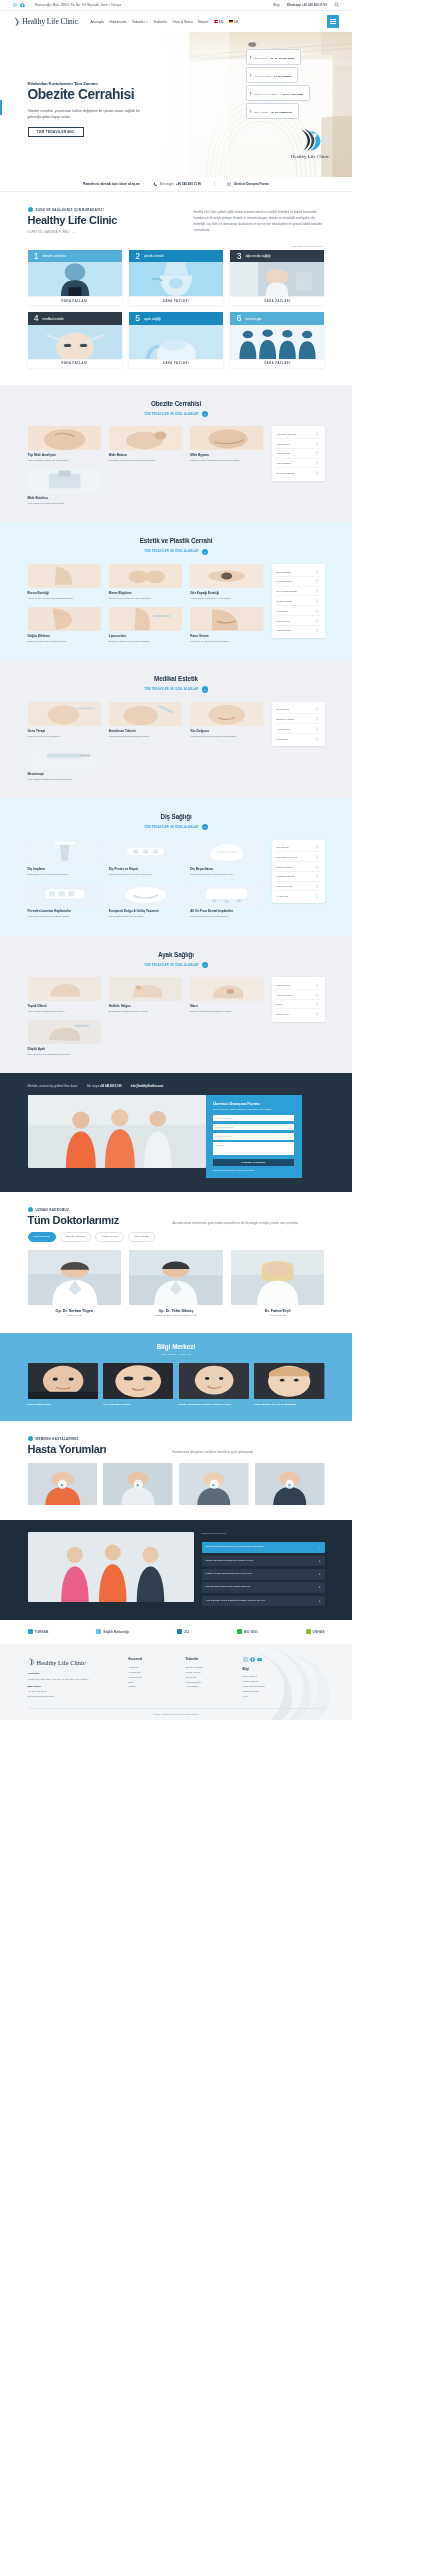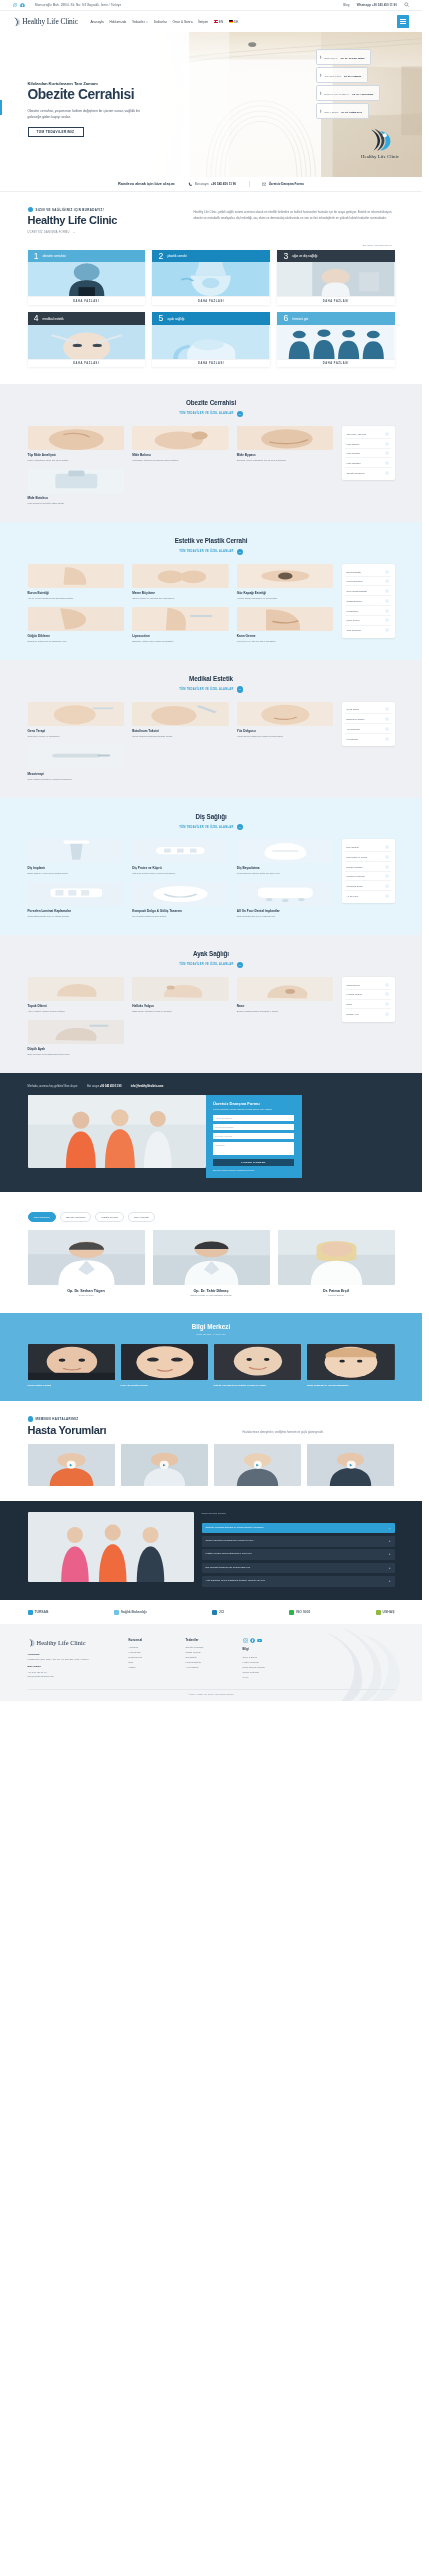--- a/index.html
+++ b/index.html
@@ -4,21 +4,21 @@
 <title>Healthy Life Clinic</title>
 <style>
   * { box-sizing: border-box; margin: 0; padding: 0; }
   body {
     width: 430px;
     font-family: "Liberation Sans", sans-serif;
     background: #ffffff;
     color: #2d3e50;
     -webkit-font-smoothing: antialiased;
   }
-  .wrap { width: 422px; position: relative; overflow: hidden; }
+  .wrap { width: 352px; position: relative; overflow: hidden; }
 
   
   .topbar {
     height: 11px; display: flex; align-items: center;
     padding: 0 12.6px; font-size: 3px; color: #55606b;
     border-bottom: 0.6px solid #eceef0; background: #fff;
   }
   .tb-social { display: flex; gap: 2.9px; align-items: center; }
   .tb-ic { width: 4.9px; height: 4.9px; border-radius: 1.1px; display: block; }
   .tb-addr { margin-left: 6.9px; letter-spacing: 0.1px; }
@@ -1048,20 +1048,30 @@
         <div class="cfield">Telefon Numaranız</div>
         <div class="cfield">E-posta Adresiniz</div>
         <div class="cfield ta">Mesajınız</div>
         <div class="cbtn">FORMU GÖNDER</div>
         <div class="cnote">Bilgileriniz gizlilik politikamız kapsamında korunur.</div>
       </div>
     </div>
   </div>
 
   <div class="doctors">
+    <div class="docs-head">
+      <div>
+        <div class="eyebrow">
+          <i></i>
+          <span>UZMAN KADROMUZ</span>
+        </div>
+        <div class="about-title">Tüm Doktorlarımız</div>
+      </div>
+      <div class="docs-right">Alanında uzman hekimlerimiz, güncel tedavi protokolleri ve ileri teknolojiyle en doğru çözümü sizin için planlar.</div>
+    </div>
     <div class="doc-tabs">
       <div class="doc-tab on">Tüm Doktorlar</div>
       <div class="doc-tab">Obezite Cerrahisi</div>
       <div class="doc-tab">Plastik Cerrahi</div>
       <div class="doc-tab">Diş Hekimliği</div>
     </div>
     <div class="doc-grid">
       <div>
         <div class="doc-photo">
           <svg viewBox="0 0 200 200" width="100%" height="100%" preserveAspectRatio="none">

